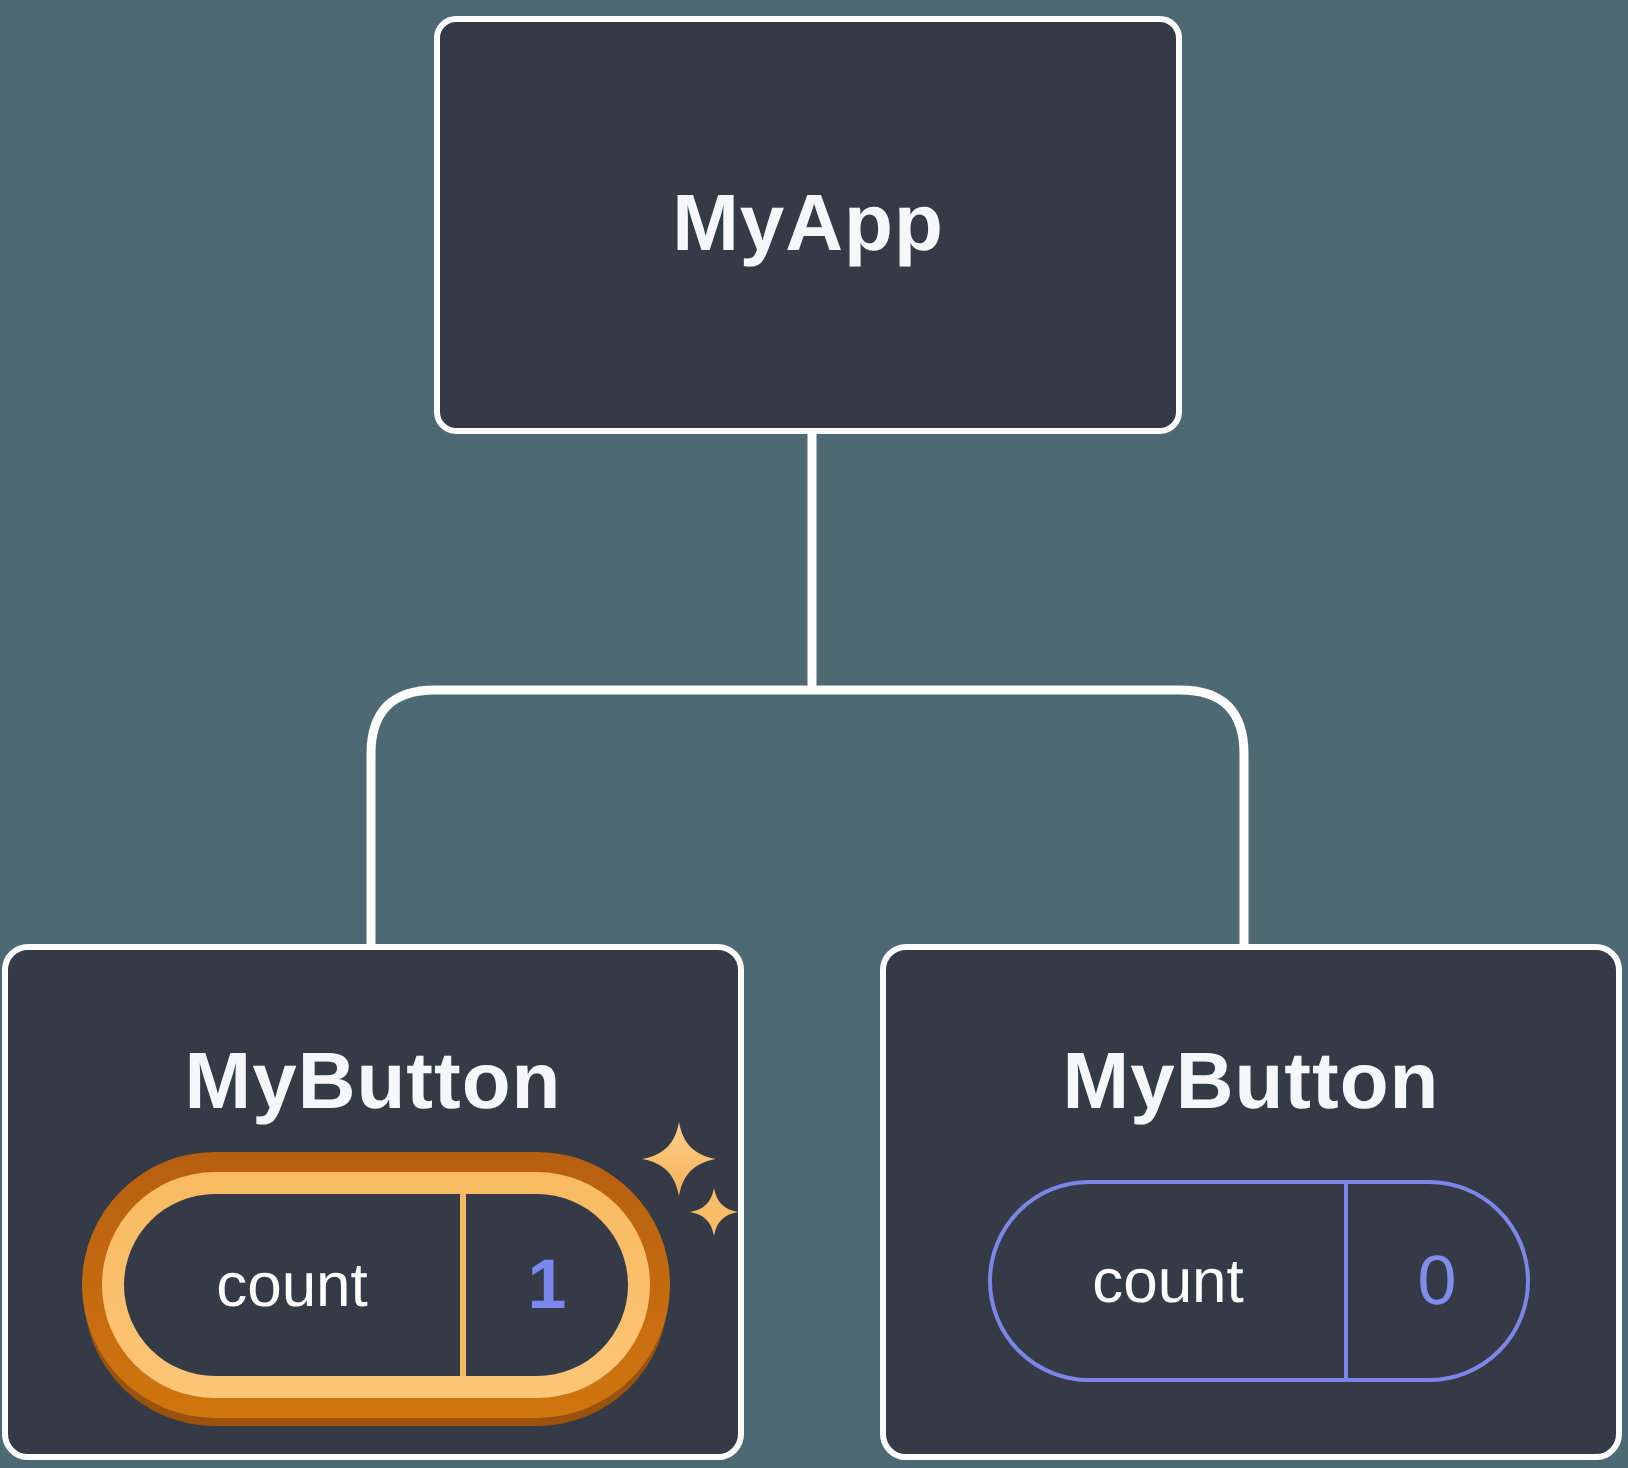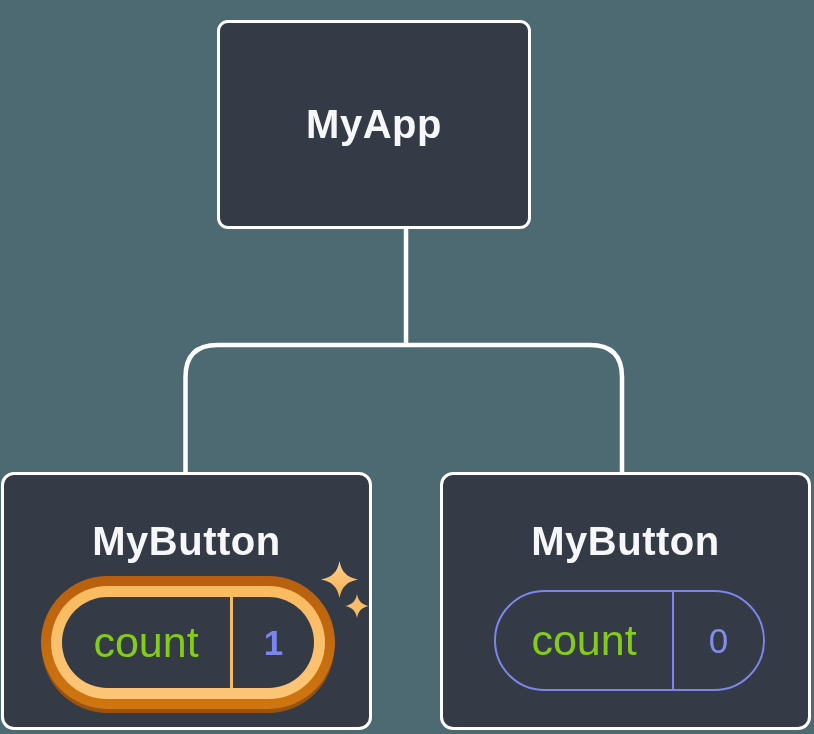--- a/index.html
+++ b/index.html
@@ -21,22 +21,22 @@
     z-index: 0;
   }
   .node {
     position: absolute;
     box-sizing: border-box;
     background: #343a46;
     border: 3.5px solid #ffffff;
     z-index: 1;
   }
   .node-root {
-    left: 217px; top: 20px;
-    width: 314px; height: 209px;
+    left: 217px; top: 8px;
+    width: 374px; height: 209px;
     border-radius: 11px;
     display: flex;
     align-items: center;
     justify-content: center;
   }
   .node-label {
     color: #f6f7f9;
     font-size: 40px;
     font-weight: bold;
     letter-spacing: 0.5px;
@@ -96,22 +96,22 @@
   }
   .pill-cool .state-key-cell   { width: 176px; }
   .pill-cool .state-divider    { width: 2px; background: #7c86e8; }
   .pill-cool .state-value-cell { flex: 1; }
   .state-cell {
     display: flex;
     align-items: center;
     justify-content: center;
   }
   .state-key {
-    color: #84cc16;
-    font-size: 43px;
+    color: #ffffff;
+    font-size: 31px;
   }
   .state-value {
     color: #828ceb;
     font-size: 35px;
   }
   .state-value.bold { font-weight: bold; color: #7b87ee; }
   .sparkle {
     position: absolute;
     z-index: 3;
   }

